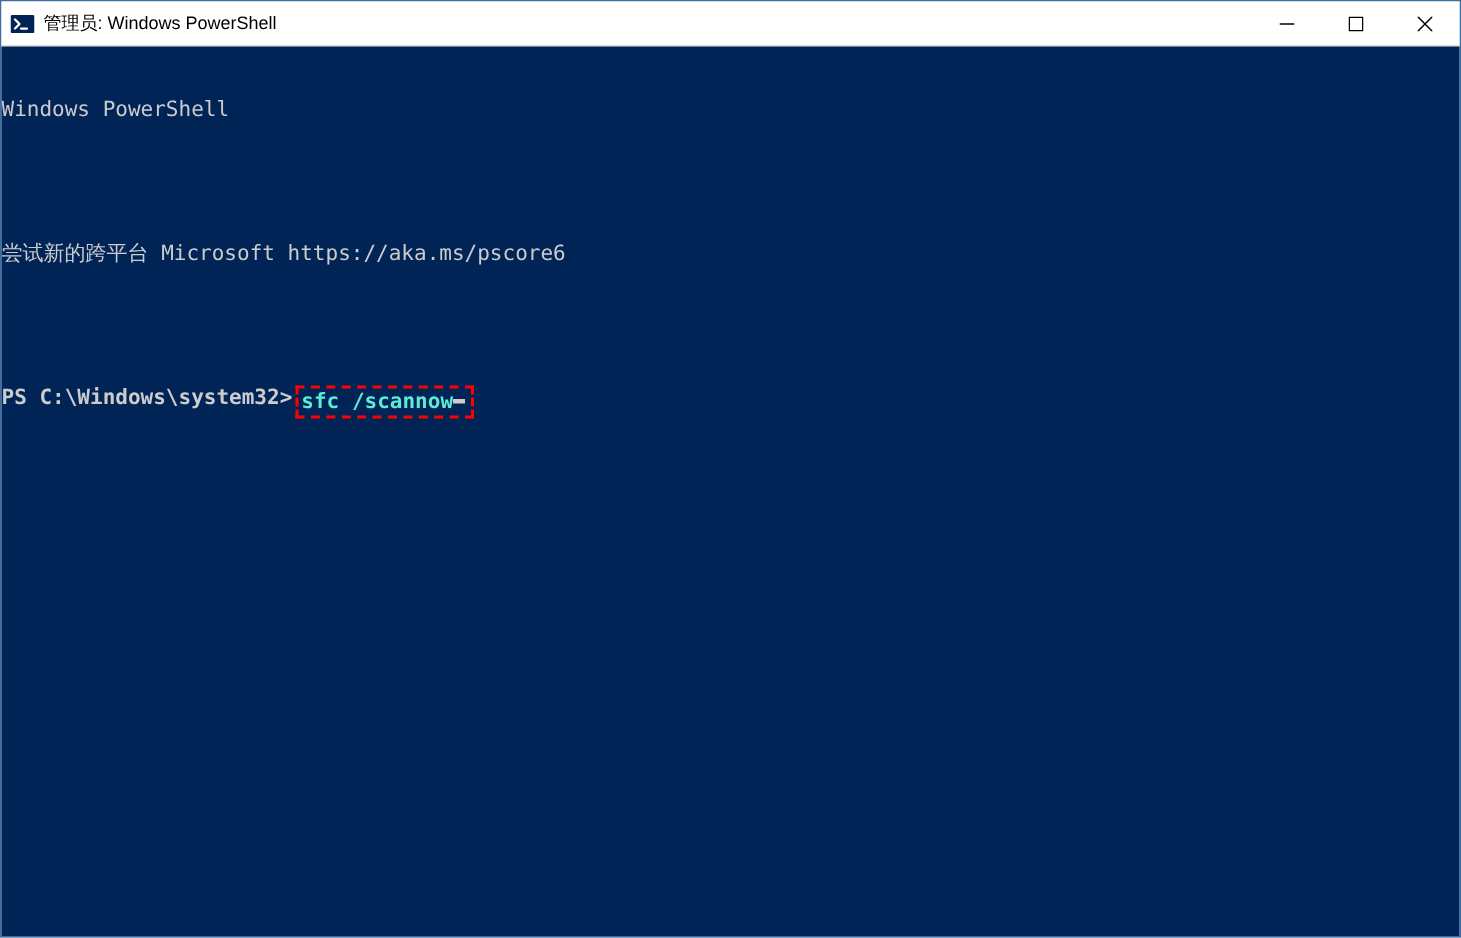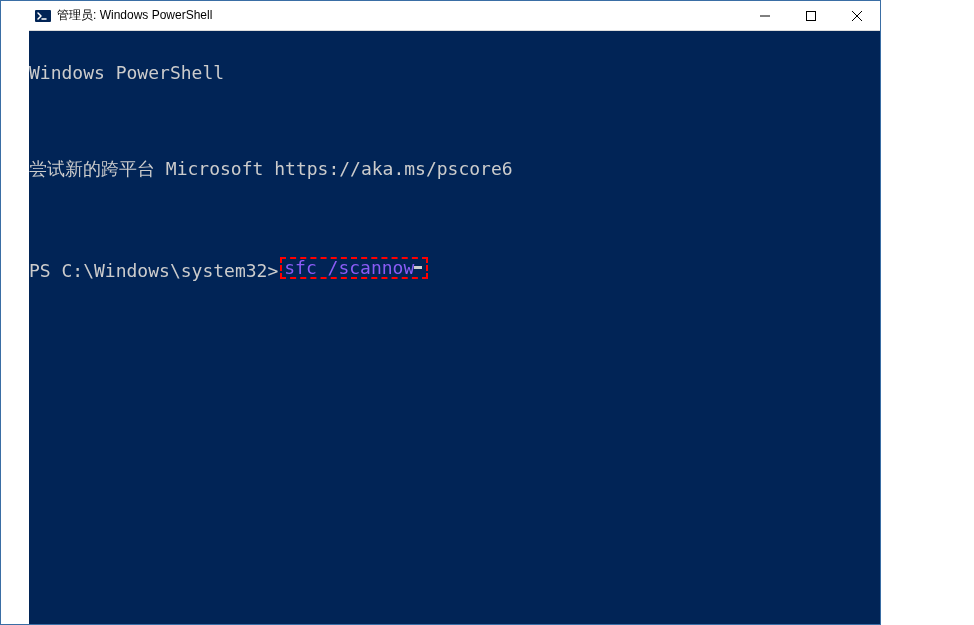--- a/index.html
+++ b/index.html
@@ -4,27 +4,26 @@
   <style>
     * { margin: 0; padding: 0; box-sizing: border-box; }
     body {
       width: 974px;
       height: 625px;
       background: #ffffff;
       font-family: "Microsoft YaHei", "Segoe UI", sans-serif;
       overflow: hidden;
     }
     .window {
-      width: 881px;
+      width: 974px;
       height: 625px;
       border: 1px solid #3a6ea5;
       display: flex;
       flex-direction: column;
       background: #ffffff;
-      padding-left: 28px;
     }
     .titlebar {
       height: 30px;
       background: #ffffff;
       display: flex;
       align-items: center;
       justify-content: space-between;
       padding-left: 6px;
       border-bottom: 1px solid #dcdcdc;
     }
@@ -58,43 +57,44 @@
       font-size: 10px;
       background: transparent;
       border: none;
       cursor: pointer;
     }
     .terminal {
       flex: 1;
       background: #012456;
       color: #cccccc;
       font-family: "NSimSun", "SimSun", "Consolas", monospace;
-      font-size: 18px;
+      font-size: 14px;
       line-height: 16px;
       padding: 2px 0 0 0;
       white-space: pre;
       overflow: hidden;
       position: relative;
     }
     .term-line {
       min-height: 16px;
     }
     .prompt-line {
       display: flex;
-      align-items: flex-end;
+      align-items: flex-start;
+      font-weight: bold;
     }
     .cmd-highlight {
       border: 2px dashed #ff0000;
       padding: 1px 4px 1px 2px;
       margin-left: 2px;
       display: inline-flex;
       align-items: center;
     }
     .cmd-text {
-      color: #8b5cf6;
+      color: #5eead4;
     }
     .cursor {
       display: inline-block;
       width: 8px;
       height: 3px;
       background: #cccccc;
       margin-left: 0px;
       vertical-align: bottom;
       position: relative;
       top: -1px;

